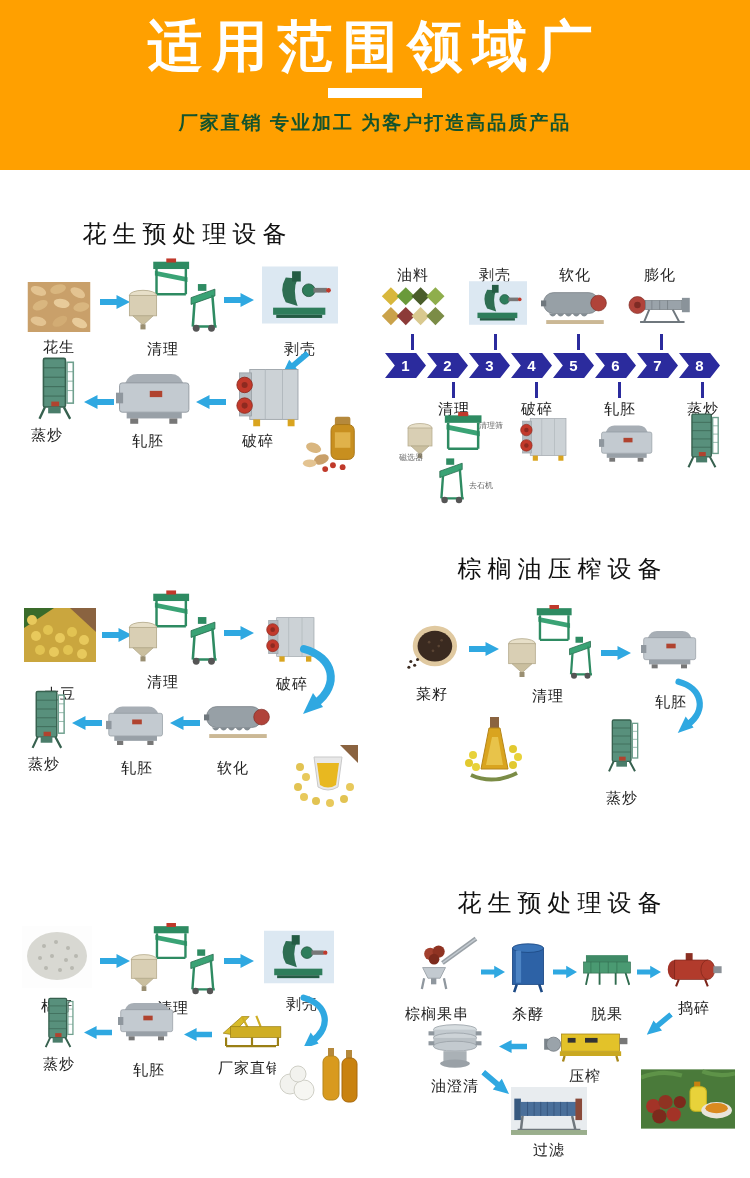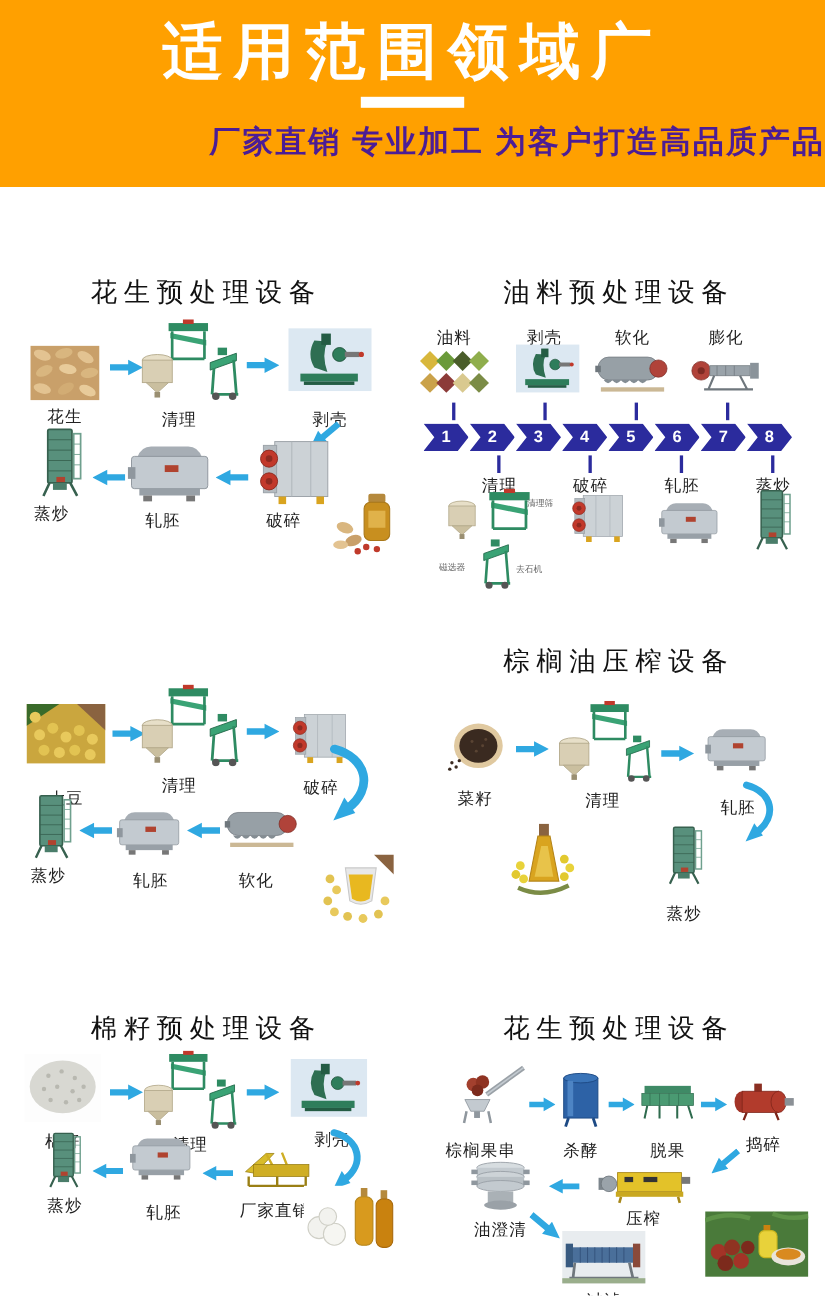--- a/index.html
+++ b/index.html
@@ -3,24 +3,24 @@
 <meta charset="utf-8">
 <style>
   html,body{margin:0;padding:0;background:#fff;}
   .page{position:relative;width:750px;height:1178px;background:#fff;overflow:hidden;
         font-family:"Liberation Sans",sans-serif;}
   
   .hdr{position:absolute;left:0;top:0;width:750px;height:170px;background:#FFA000;}
   .hdr-title{position:absolute;left:0;top:10px;width:100%;text-align:center;
              font-size:55px;font-weight:800;color:#fff;letter-spacing:10px;}
   .hdr-bar{position:absolute;left:328px;top:88px;width:94px;height:10px;background:#fff;}
-  .hdr-sub{position:absolute;left:0;top:110px;width:100%;text-align:right;
-           font-size:28px;font-weight:700;color:#4c1d95;letter-spacing:2px;}
+  .hdr-sub{position:absolute;left:0;top:110px;width:100%;text-align:center;
+           font-size:19px;font-weight:700;color:#14532d;letter-spacing:2px;}
   
-  .sec{position:absolute;width:375px;margin-top:32px;}
+  .sec{position:absolute;width:375px;}
   .sec-title{position:absolute;left:0;width:100%;text-align:center;
              font-family:"Liberation Serif",serif;font-size:24px;font-weight:500;
              color:#111;letter-spacing:6px;}
   .lbl{position:absolute;width:84px;text-align:center;
        font-family:"Liberation Serif",serif;font-size:15px;color:#222;letter-spacing:1px;}
   .tag{position:absolute;font-family:"Liberation Serif",serif;font-size:8px;color:#666;}
   .m{position:absolute;}
   
   .arr{position:absolute;background:#2FA8E1;}
   .arr-r{clip-path:polygon(0 32%,55% 32%,55% 6%,100% 50%,55% 94%,55% 68%,0 68%);}
@@ -374,21 +374,20 @@
     <svg class="m" style="left:30px;top:186px;width:52px;height:66px">
         <use href="#sym-steamer"></use>
       </svg>
     <div class="lbl" style="left:5px;top:256px">蒸炒</div>
     <svg class="m" style="left:300px;top:238px;width:62px;height:66px">
         <use href="#sym-oil-peanut"></use>
       </svg>
   </div>
 
   <div class="sec" style="left:375px;top:170px;height:335px">
-    <div class="sec-title" style="top:48px">油料预处理设备</div>
     <div class="lbl" style="left:-4px;top:96px">油料</div>
     <div class="lbl" style="left:78px;top:96px">剥壳</div>
     <div class="lbl" style="left:158px;top:96px">软化</div>
     <div class="lbl" style="left:243px;top:96px">膨化</div>
     <svg class="m" style="left:6px;top:114px;width:66px;height:46px">
         <use href="#sym-seeds"></use>
       </svg>
     <svg class="m" style="left:94px;top:108px;width:58px;height:50px">
         <use href="#sym-sheller"></use>
       </svg>
@@ -438,21 +437,21 @@
     <div class="lbl" style="left:286px;top:230px">蒸炒</div>
     <svg class="m" style="left:30px;top:252px;width:30px;height:36px">
         <use href="#sym-cyl"></use>
       </svg>
     <svg class="m" style="left:66px;top:242px;width:46px;height:40px">
         <use href="#sym-sieve"></use>
       </svg>
     <svg class="m" style="left:60px;top:286px;width:32px;height:48px">
         <use href="#sym-destoner"></use>
       </svg>
-    <div class="tag" style="left:24px;top:308px">磁选器</div>
+    <div class="tag" style="left:24px;top:282px">磁选器</div>
     <div class="tag" style="left:104px;top:250px">清理筛</div>
     <div class="tag" style="left:94px;top:310px">去石机</div>
     <svg class="m" style="left:140px;top:246px;width:56px;height:46px">
         <use href="#sym-crusher"></use>
       </svg>
     <svg class="m" style="left:224px;top:252px;width:58px;height:42px">
         <use href="#sym-flaker"></use>
       </svg>
     <svg class="m" style="left:306px;top:242px;width:44px;height:58px">
         <use href="#sym-steamer"></use>
@@ -530,21 +529,20 @@
     <svg class="m" style="left:228px;top:212px;width:40px;height:58px">
         <use href="#sym-steamer"></use>
       </svg>
     <div class="lbl" style="left:205px;top:284px">蒸炒</div>
     <svg class="m" style="left:88px;top:208px;width:62px;height:78px">
         <use href="#sym-oil-rape"></use>
       </svg>
   </div>
 
   <div class="sec" style="left:0;top:835px;height:343px">
-    <div class="sec-title" style="top:52px">棉籽预处理设备</div>
     <svg class="m" style="left:22px;top:90px;width:70px;height:64px">
         <use href="#sym-photo-cotton"></use>
       </svg>
     <div class="lbl" style="left:15px;top:162px">棉籽</div>
     <div class="arr arr-r" style="left:100px;top:118px;width:30px;height:16px"></div>
     <svg class="m" style="left:150px;top:88px;width:44px;height:38px">
         <use href="#sym-sieve"></use>
       </svg>
     <svg class="m" style="left:128px;top:118px;width:32px;height:38px">
         <use href="#sym-cyl"></use>

